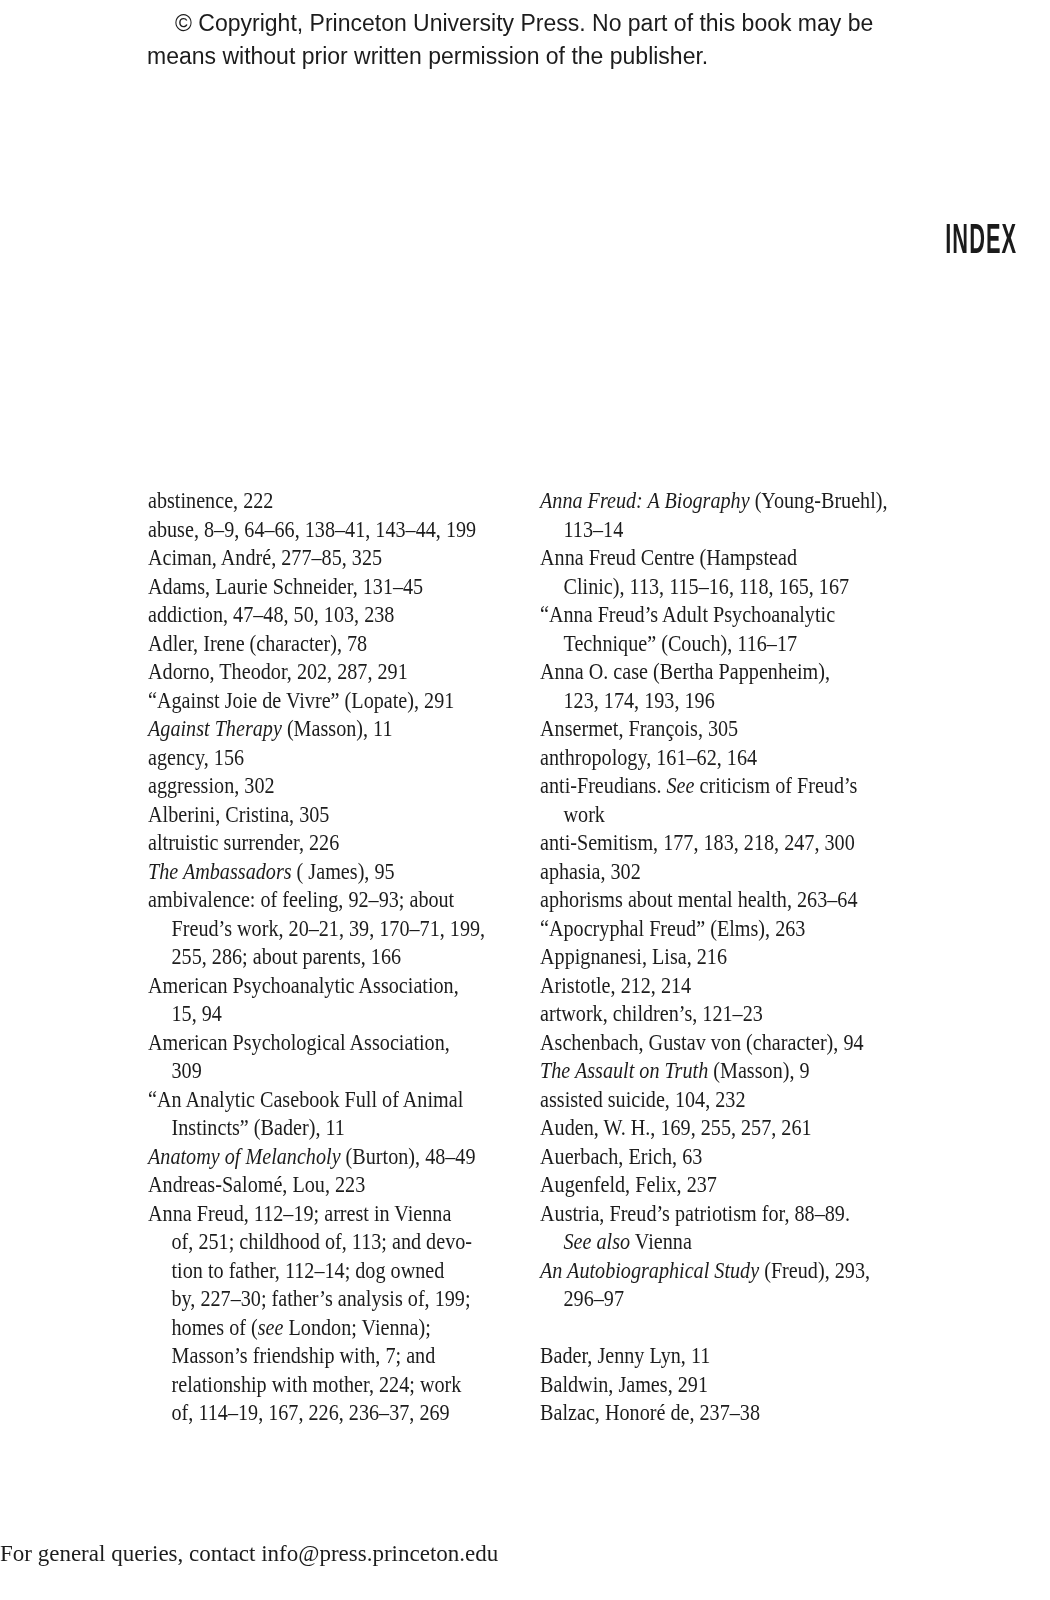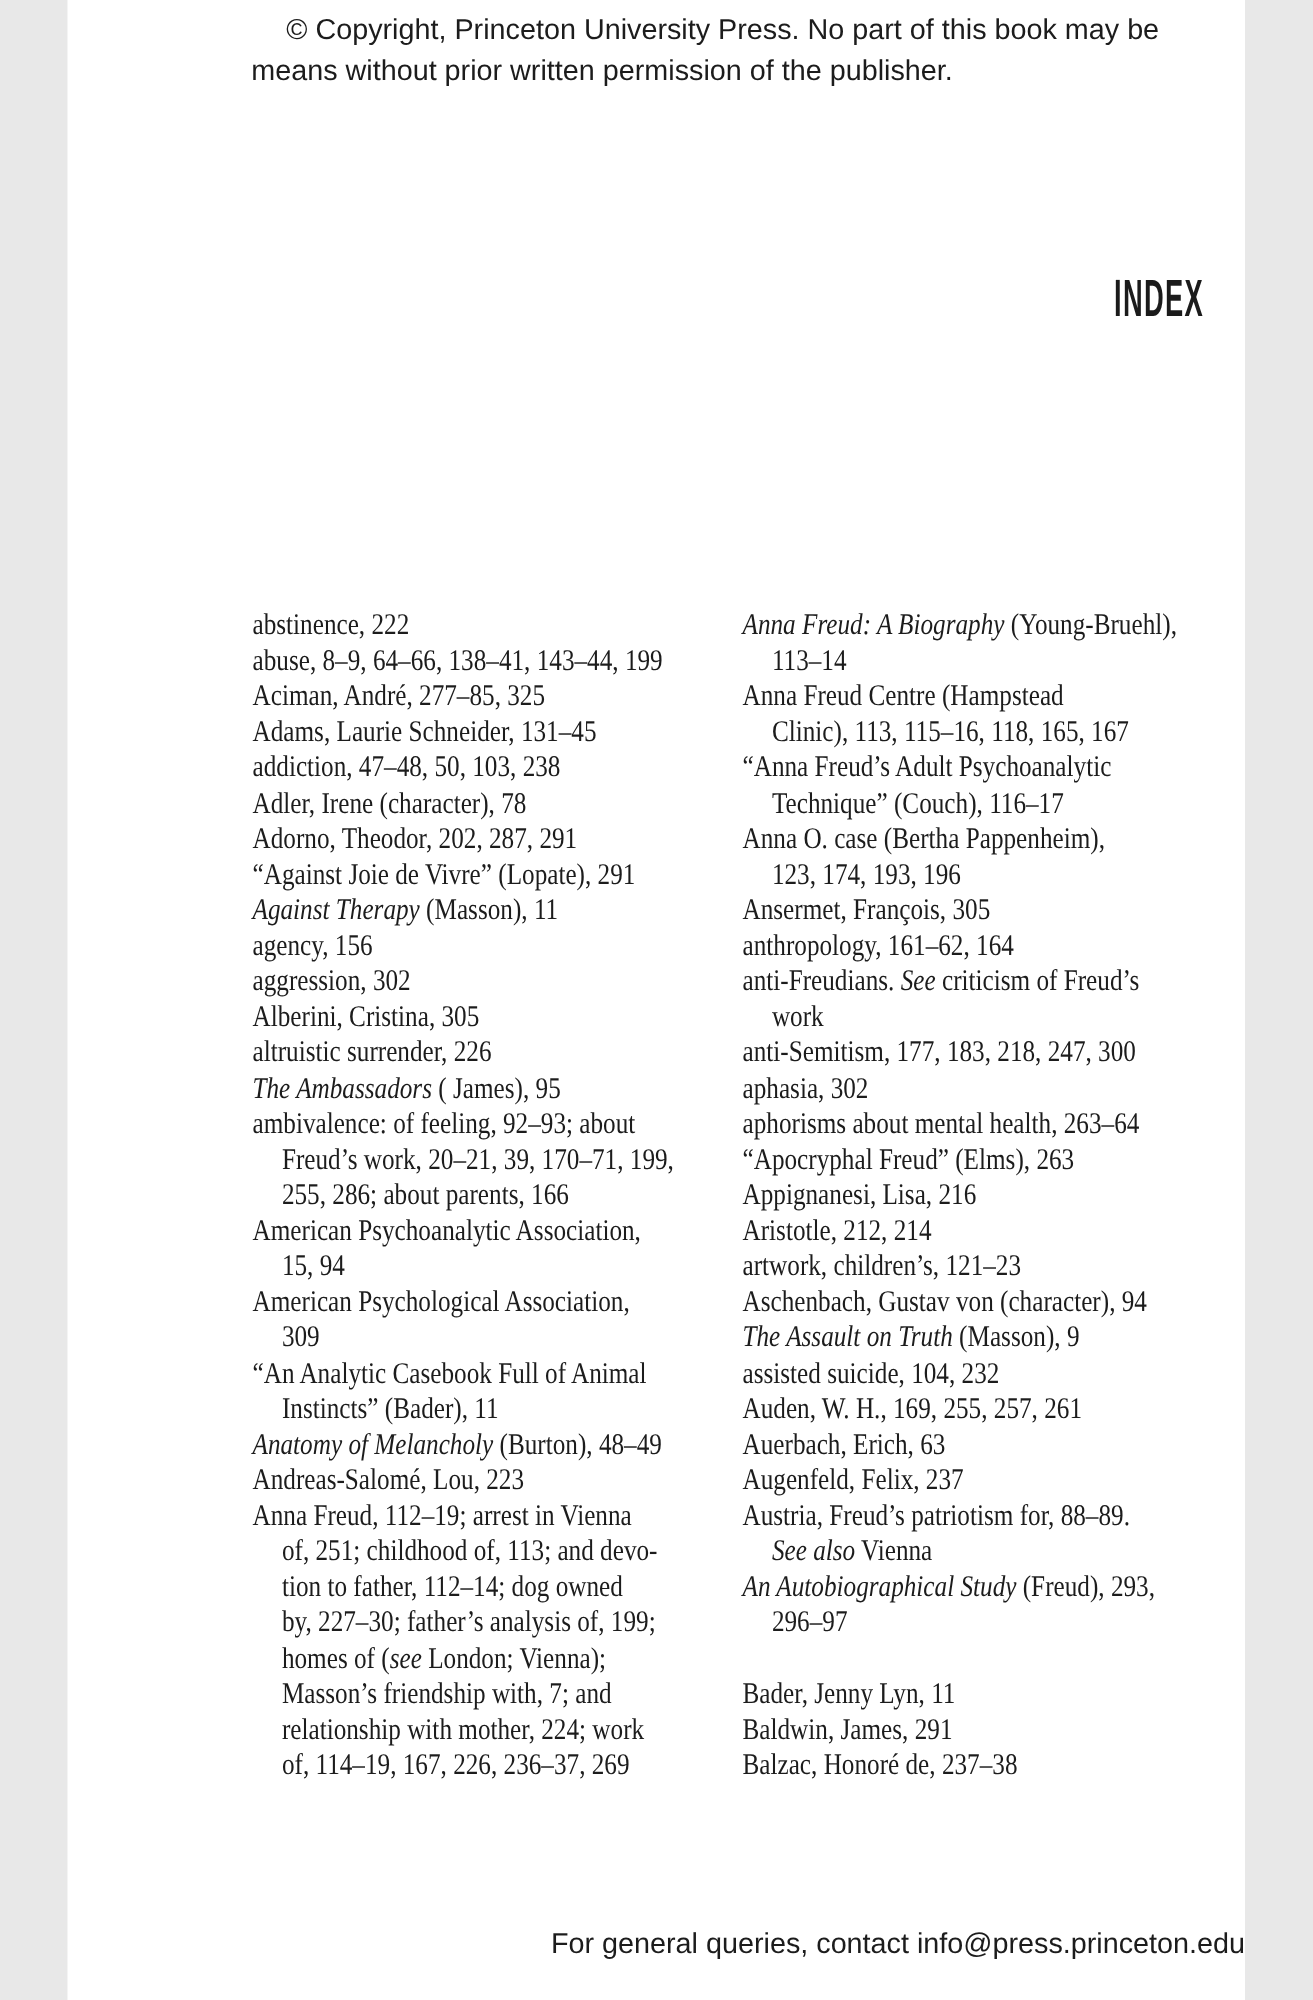--- a/index.html
+++ b/index.html
@@ -1,18 +1,18 @@
 <!DOCTYPE html>
 <html><head>
 <meta charset="utf-8">
 <style>
   html, body { margin: 0; padding: 0; background: #e8e8e8; }
   .page {
     position: relative;
-    width: 942px;
+    width: 1050px;
     height: 1600px;
     background: #ffffff;
     color: #1c1c1c;
     font-family: "Liberation Serif", serif;
     overflow: hidden;
     margin: 0 auto;
   }
   .copyright {
     position: absolute;
     left: 147px;
@@ -55,22 +55,22 @@
   .col-left  { left: 148px; }
   .col-right { left: 540px; }
   .iline { height: 28.5px; }
   .iline.ind { padding-left: 28px; }
   .iline em { font-style: italic; }
   .footer {
     position: absolute;
     top: 1541px;
     left: 0;
     width: 100%;
-    text-align: right;
-    font-family: Liberation Sans, sans-serif;
+    text-align: left;
+    font-family: Liberation Serif, serif;
     font-size: 23px;
   }
 </style>
 </head>
 <body>
 
 <div class="page">
 
   <div class="copyright">
     <div class="cline">© Copyright, Princeton University Press. No part of this book may be</div>

